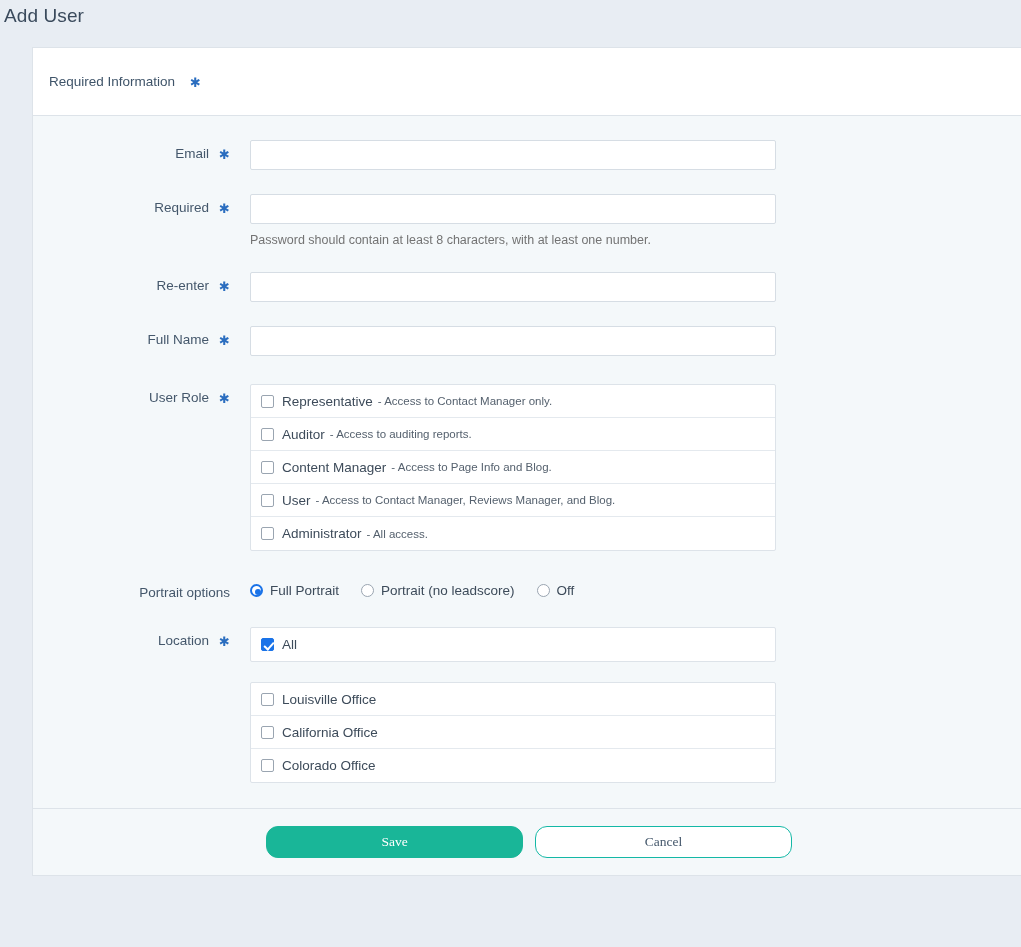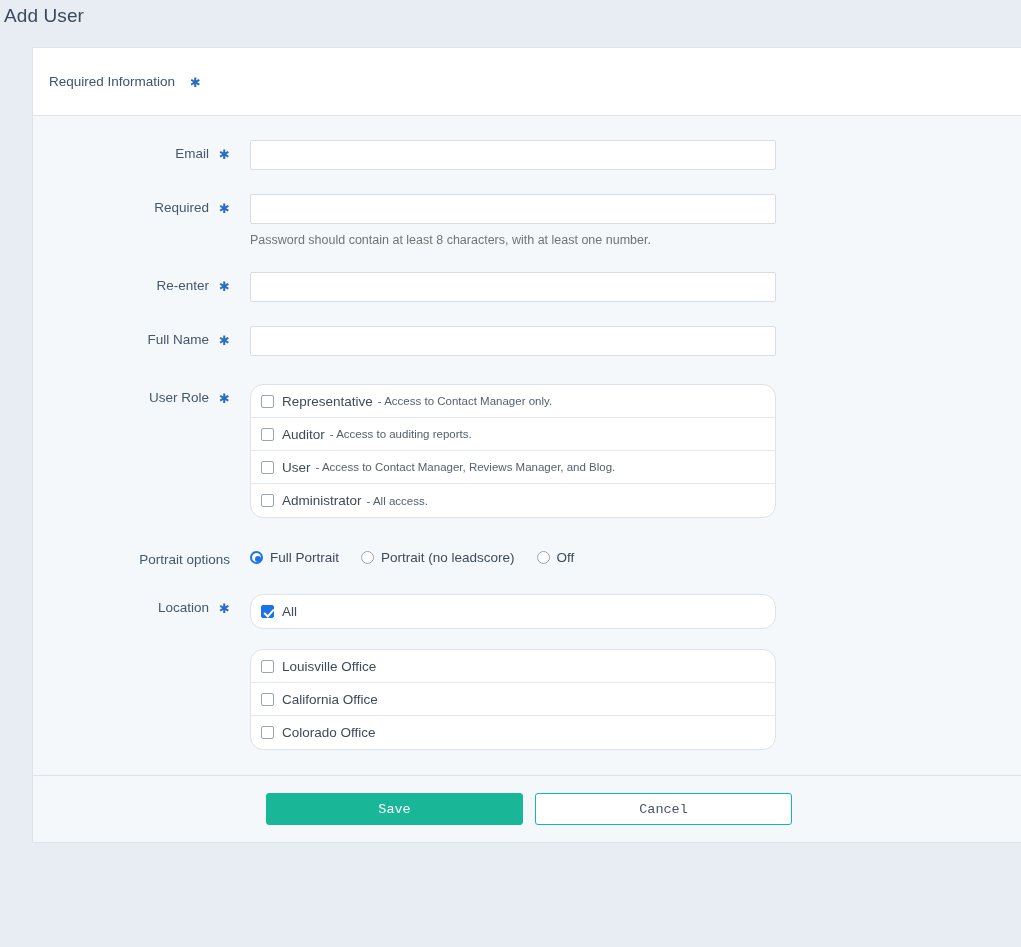--- a/index.html
+++ b/index.html
@@ -114,21 +114,21 @@
 
   
   .gap-email { height: 24px; }
   .gap-sm { height: 24px; }
 
   
   .optlist {
     border: 1px solid #dde3e9;
     background: #ffffff;
     width: 526px;
-    border-radius: 13px;
+    border-radius: 2px;
   }
   .optrow {
     height: 33px;
     display: flex;
     align-items: center;
     padding-left: 10px;
     border-bottom: 1px solid #e4e9ee;
   }
   .optrow:last-child { border-bottom: none; }
 
@@ -217,26 +217,26 @@
     padding: 17px 0;
     margin-top: 25px;
   }
   .footer-inner {
     display: flex;
     padding-left: 233px;
   }
   .btn {
     height: 32px;
     font-size: 13.5px;
-    border-radius: 3px;
+    border-radius: 12px;
     display: flex;
     align-items: center;
     justify-content: center;
     cursor: pointer;
-    font-family: Liberation Mono, monospace;
+    font-family: Liberation Serif, serif;
   }
   .btn-save {
     width: 257px;
     background: #19b698;
     color: #ffffff;
     border: 1px solid #19b698;
   }
   .btn-cancel {
     width: 257px;
     background: #ffffff;
@@ -313,20 +313,25 @@
               <span class="opt-title">Representative</span>
               <span class="opt-desc">- Access to Contact Manager only.</span>
             </div>
             <div class="optrow">
               <span class="cb"></span>
               <span class="opt-title">Auditor</span>
               <span class="opt-desc">- Access to auditing reports.</span>
             </div>
             <div class="optrow">
               <span class="cb"></span>
+              <span class="opt-title">Content Manager</span>
+              <span class="opt-desc">- Access to Page Info and Blog.</span>
+            </div>
+            <div class="optrow">
+              <span class="cb"></span>
               <span class="opt-title">User</span>
               <span class="opt-desc">- Access to Contact Manager, Reviews Manager, and Blog.</span>
             </div>
             <div class="optrow">
               <span class="cb"></span>
               <span class="opt-title">Administrator</span>
               <span class="opt-desc">- All access.</span>
             </div>
           </div>
         </div>

